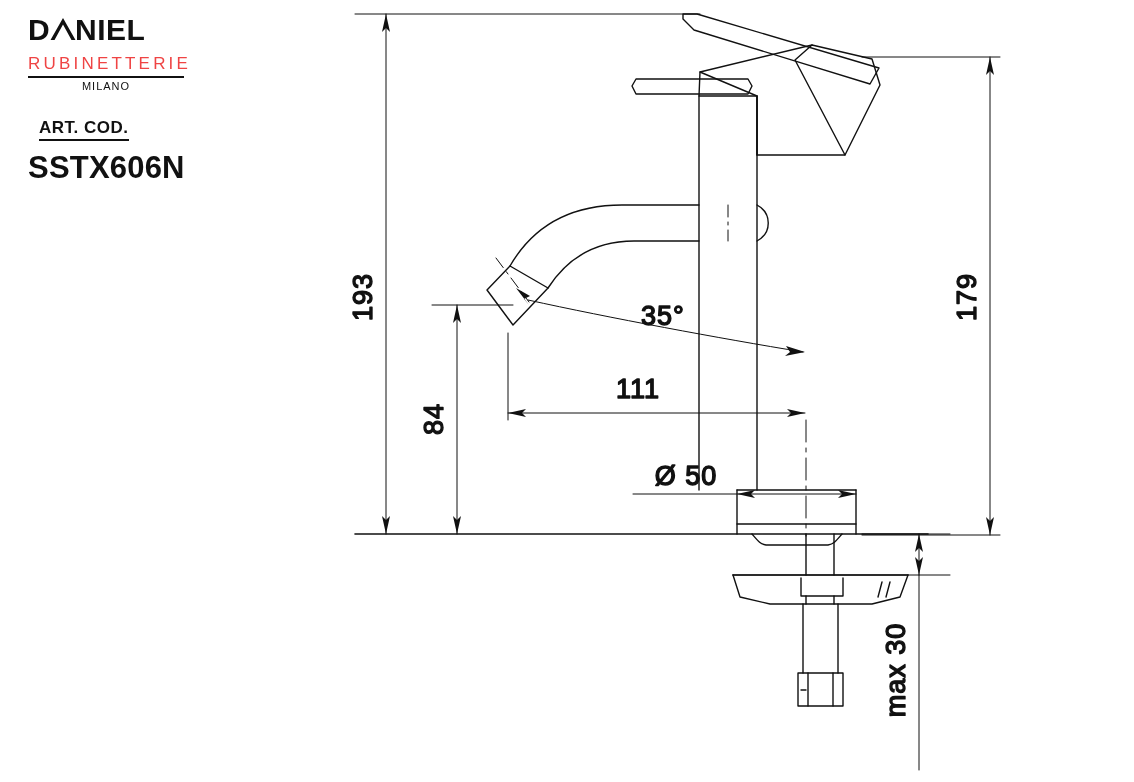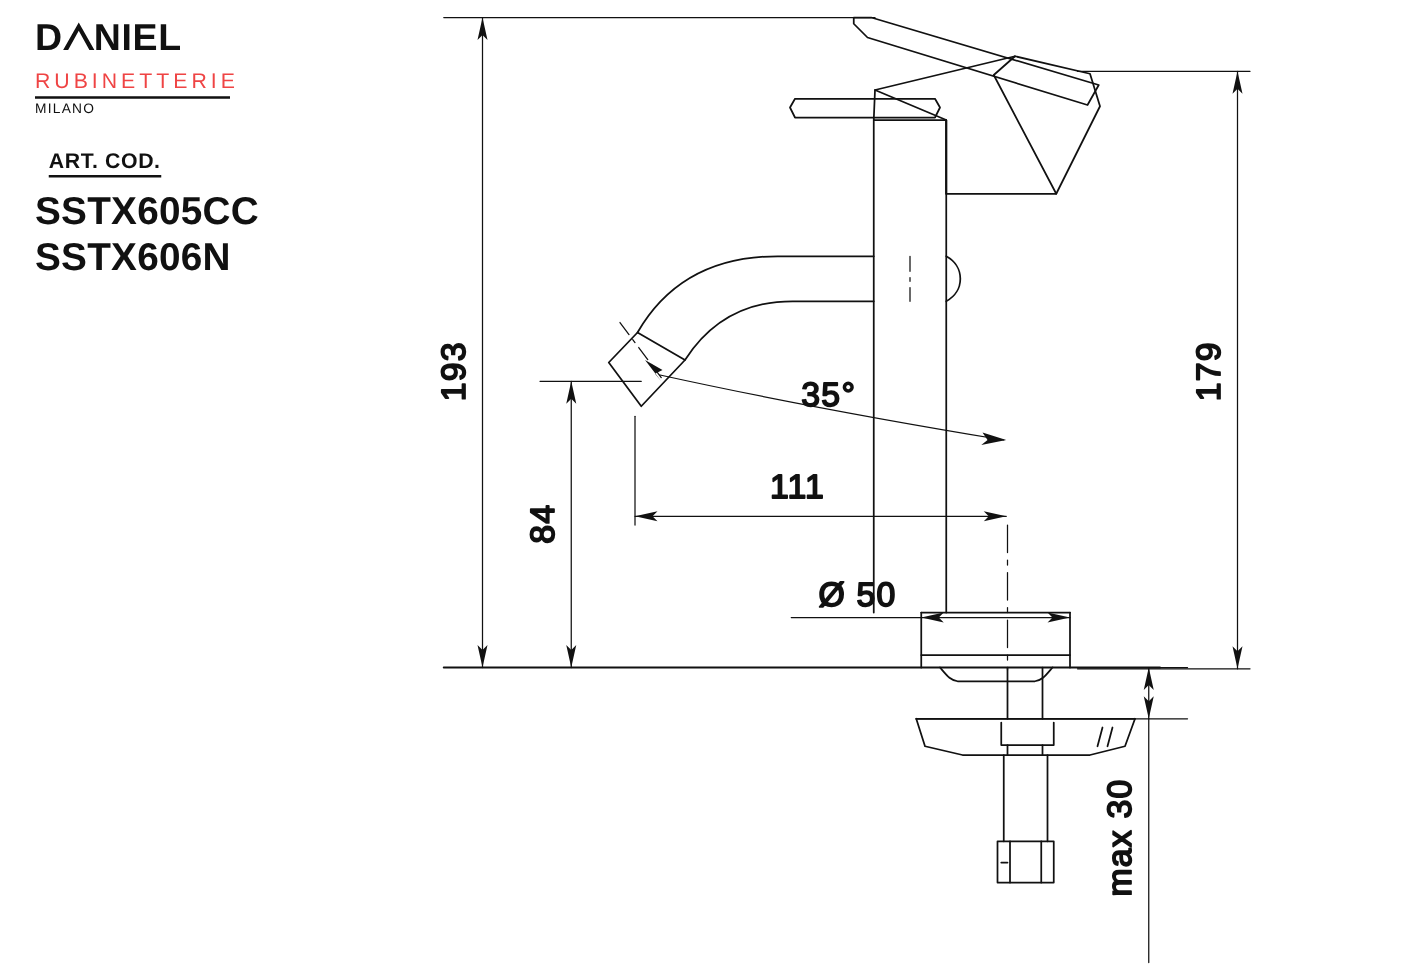--- a/index.html
+++ b/index.html
@@ -42,21 +42,21 @@
     width: 156px;
     margin-top: 2px;
   }
   .brand-city {
     font-family: "Liberation Sans", sans-serif;
     font-size: 11px;
     font-weight: 400;
     letter-spacing: 1px;
     color: #111;
     display: block;
-    text-align: left;
+    text-align: center;
     width: 156px;
     margin-top: 2px;
   }
   .artcod-label {
     font-family: "Liberation Sans", sans-serif;
     font-size: 17px;
     font-weight: 700;
     letter-spacing: 0.5px;
     color: #111;
     display: inline-block;
@@ -105,21 +105,20 @@
         <text x="47" y="26" font-family="Liberation Sans, sans-serif" font-size="30" font-weight="700" fill="#111" letter-spacing="0.5">NIEL</text>
       </svg>
       <span class="brand-sub">RUBINETTERIE</span>
       <div class="brand-rule"></div>
       <span class="brand-city">MILANO</span>
     </div>
 
     <span class="artcod-label">ART. COD.</span>
 
     <div id="art-codes">
-      <span class="artcod-value">SSTX605CC</span>
       <span class="artcod-value">SSTX606N</span>
     </div>
   </div>
 
   <svg id="drawing" viewBox="0 0 1134 782">
 
     <g fill="none" stroke="#111111" stroke-width="1.4" stroke-linejoin="round" stroke-linecap="round">
 
       <g>
         <path d="M 699 96 L 699 490"></path>

